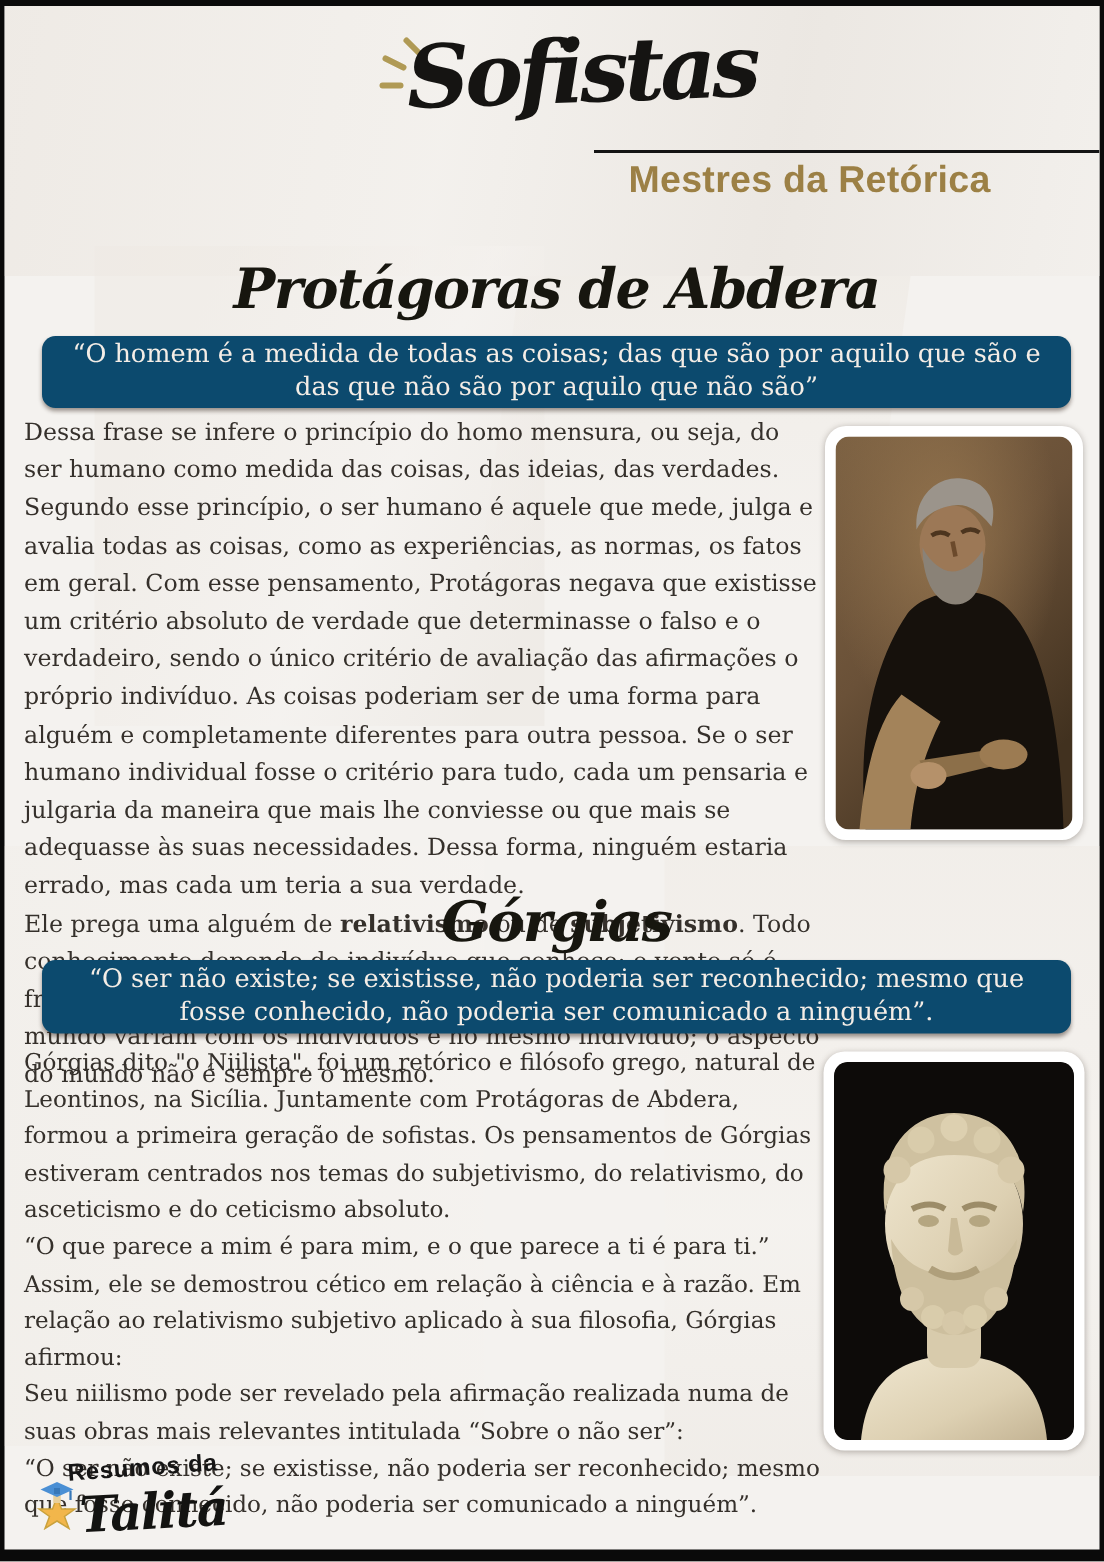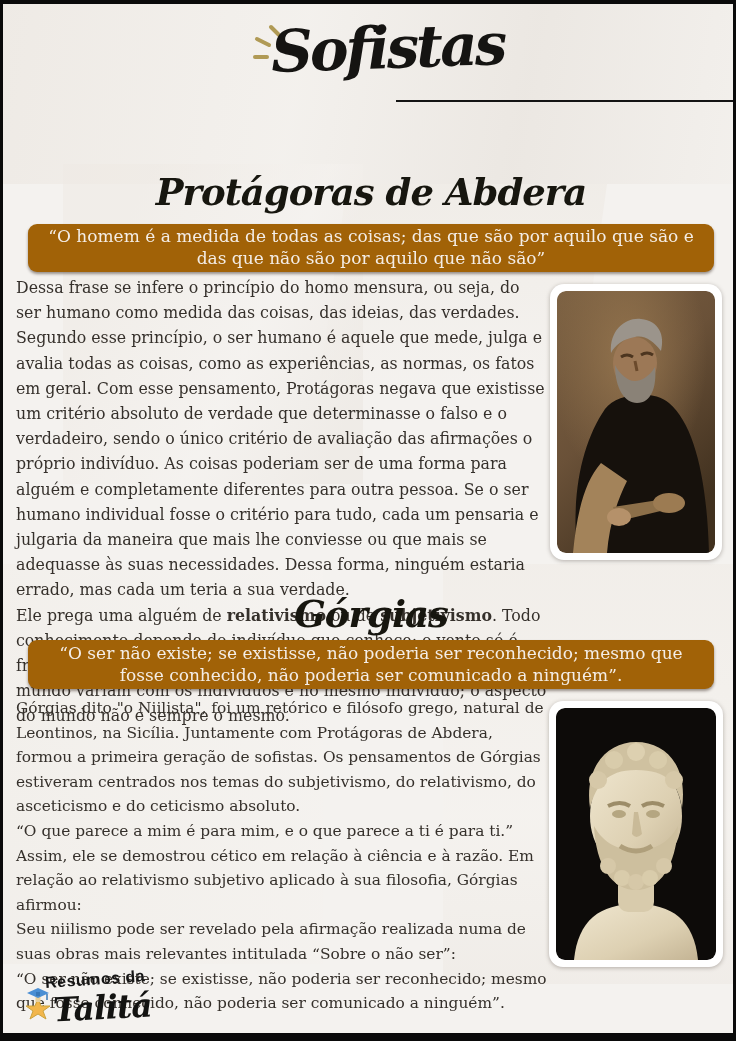--- a/index.html
+++ b/index.html
@@ -51,21 +51,21 @@
     position: absolute; left: 0; width: 736px; text-align: center;
     font-family: "DejaVu Serif", serif; font-style: italic; font-weight: 700;
     font-size: 37px; color: #17160f; letter-spacing: -1px;
   }
   .heading-1 { top: 166px; }
   .heading-2 { top: 588px; }
 
   
   .quote-box {
     position: absolute; left: 25px; width: 686px;
-    background: #a16207; border-radius: 9px;
+    background: #0c4a6e; border-radius: 9px;
     box-shadow: 0 2px 3px rgba(40,25,15,.45);
     display: flex; align-items: center; justify-content: center;
     padding: 4px 14px; text-align: center;
     color: #f4ede6; font-size: 17px; line-height: 1.27; font-weight: 500;
   }
   .quote-1 { top: 220px; height: 48px; }
   .quote-2 { top: 636px; height: 49px; }
 
   
   .body-text { position: absolute; font-size: 15.8px; line-height: 25.2px; color: #35302b; text-align: left; }
@@ -114,20 +114,21 @@
     <svg width="42" height="50" viewBox="0 0 42 50">
       <g stroke="#b09a55" stroke-width="4" stroke-linecap="round">
         <line x1="22" y1="6" x2="30" y2="14"></line>
         <line x1="8" y1="18" x2="20" y2="24"></line>
         <line x1="6" y1="36" x2="18" y2="36"></line>
       </g>
     </svg>
   </div>
   <div class="page-title">Sofistas</div>
   <div class="title-rule"></div>
+  <div class="page-subtitle">Mestres da Retórica</div>
 
   <div class="section-heading heading-1">Protágoras de Abdera</div>
 
   <div class="quote-box quote-1">
     <span>“O homem é a medida de todas as coisas; das que são por aquilo que são e das que não são por aquilo que não são”</span>
   </div>
 
   <div class="body-text body-1">
     <p><span>Dessa frase se infere o princípio do homo mensura, ou seja, do ser humano como medida das coisas, das ideias, das verdades. Segundo esse princípio, o ser humano é aquele que mede, julga e avalia todas as coisas, como as experiências, as normas, os fatos em geral. Com esse pensamento, Protágoras negava que existisse um critério absoluto de verdade que determinasse o falso e o verdadeiro, sendo o único critério de avaliação das afirmações o próprio indivíduo. As coisas poderiam ser de uma forma para alguém e completamente diferentes para outra pessoa. Se o ser humano individual fosse o critério para tudo, cada um pensaria e julgaria da maneira que mais lhe conviesse ou que mais se adequasse às suas necessidades. Dessa forma, ninguém estaria errado, mas cada um teria a sua verdade.</span></p>
     <p><span>Ele prega uma alguém de </span><span class="term">relativismo</span><span> ou de </span><span class="term">subjetivismo</span><span>. Todo conhecimento depende do indivíduo que conhece; o vento só é frio para mim e no momento em que sinto frio; as qualidades do mundo variam com os indivíduos e no mesmo indivíduo; o aspecto do mundo não é sempre o mesmo.</span></p>

